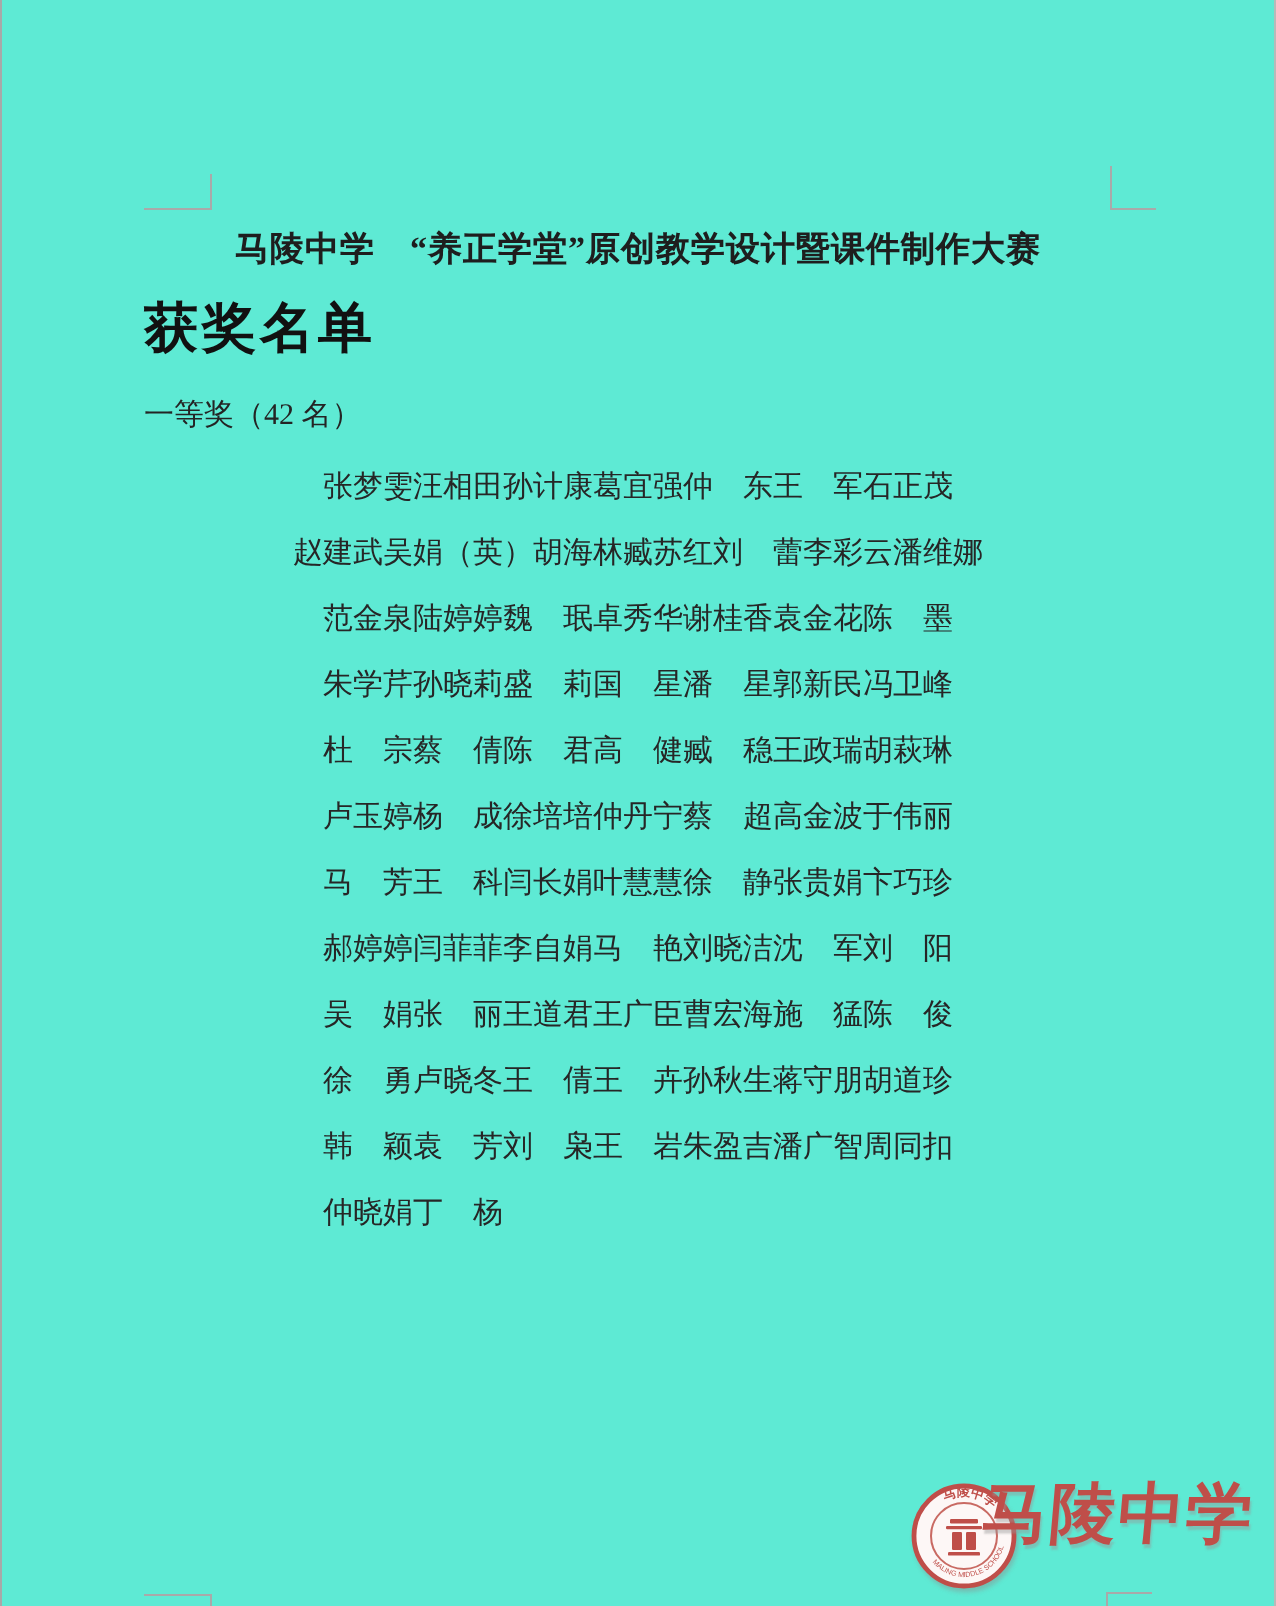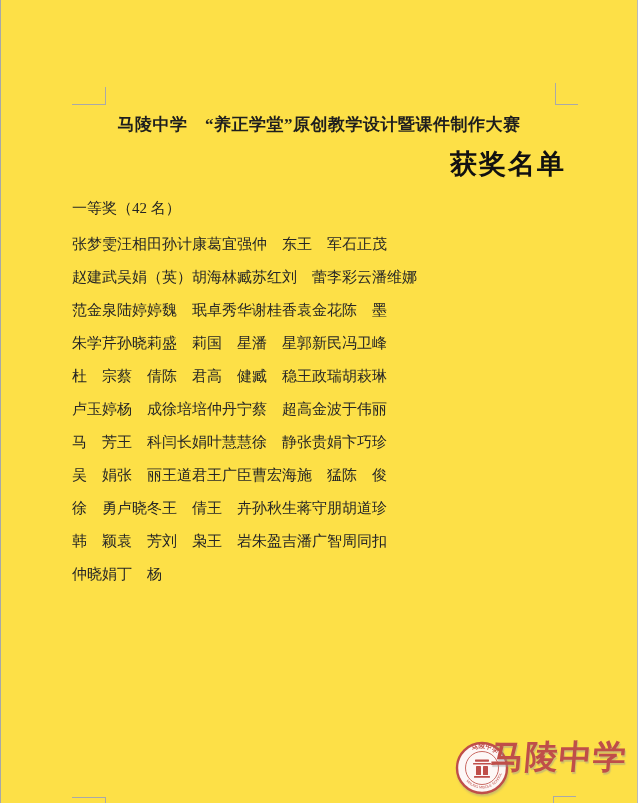--- a/index.html
+++ b/index.html
@@ -1,19 +1,19 @@
 <!DOCTYPE html>
 <html><head>
 <meta charset="utf-8">
 <style>
   html,body{margin:0;padding:0;background:#fff;}
   .page{
     position:relative;
     width:638px;height:803px;
-    background:#fde047;
+    background:#5eead4;
     overflow:hidden;
     font-family:"Liberation Serif","DejaVu Serif",serif;
     color:#262626;
   }
   .edge{position:absolute;top:0;bottom:0;width:1px;background:#a8a8a8;}
   .edge.left{left:0;}
   .edge.right{right:0;background:#b9b9b9;}
 
   
   .mark{position:absolute;}
@@ -27,34 +27,34 @@
     left:72px;top:110px;width:494px;
   }
   .doc-header{
     text-align:center;
     font-size:17px;font-weight:bold;
     line-height:30px;height:30px;
     letter-spacing:.5px;
     color:#1e1e1e;
   }
   .doc-title{
-    text-align:right;
+    text-align:left;
     font-size:27px;font-weight:bold;
     line-height:48px;height:48px;
     letter-spacing:2px;
     color:#111;
   }
   .section-heading{
     font-size:15px;
     line-height:40px;height:40px;
     color:#242424;
   }
   .name-row{
     display:flex;
-    justify-content:flex-start;
+    justify-content:center;
     align-items:baseline;
     height:33px;line-height:33px;
     font-size:15px;
     white-space:pre;
     color:#262626;
   }
   .name-row .name{flex:0 0 auto;}
   .name-row .spacer{width:3em;}
 
   
@@ -109,20 +109,21 @@
           <div class="section-heading">一等奖（42 名）</div>
           <div class="name-row"><span class="name">张梦雯</span><span class="name">汪相田</span><span class="name">孙计康</span><span class="name">葛宜强</span><span class="name">仲　东</span><span class="name">王　军</span><span class="name">石正茂</span></div>
           <div class="name-row"><span class="name">赵建武</span><span class="name">吴娟（英）</span><span class="name">胡海林</span><span class="name">臧苏红</span><span class="name">刘　蕾</span><span class="name">李彩云</span><span class="name">潘维娜</span></div>
           <div class="name-row"><span class="name">范金泉</span><span class="name">陆婷婷</span><span class="name">魏　珉</span><span class="name">卓秀华</span><span class="name">谢桂香</span><span class="name">袁金花</span><span class="name">陈　墨</span></div>
           <div class="name-row"><span class="name">朱学芹</span><span class="name">孙晓莉</span><span class="name">盛　莉</span><span class="name">国　星</span><span class="name">潘　星</span><span class="name">郭新民</span><span class="name">冯卫峰</span></div>
           <div class="name-row"><span class="name">杜　宗</span><span class="name">蔡　倩</span><span class="name">陈　君</span><span class="name">高　健</span><span class="name">臧　稳</span><span class="name">王政瑞</span><span class="name">胡萩琳</span></div>
         </section>
         <section>
           <div class="name-row"><span class="name">卢玉婷</span><span class="name">杨　成</span><span class="name">徐培培</span><span class="name">仲丹宁</span><span class="name">蔡　超</span><span class="name">高金波</span><span class="name">于伟丽</span></div>
           <div class="name-row"><span class="name">马　芳</span><span class="name">王　科</span><span class="name">闫长娟</span><span class="name">叶慧慧</span><span class="name">徐　静</span><span class="name">张贵娟</span><span class="name">卞巧珍</span></div>
+          <div class="name-row"><span class="name">郝婷婷</span><span class="name">闫菲菲</span><span class="name">李自娟</span><span class="name">马　艳</span><span class="name">刘晓洁</span><span class="name">沈　军</span><span class="name">刘　阳</span></div>
           <div class="name-row"><span class="name">吴　娟</span><span class="name">张　丽</span><span class="name">王道君</span><span class="name">王广臣</span><span class="name">曹宏海</span><span class="name">施　猛</span><span class="name">陈　俊</span></div>
           <div class="name-row"><span class="name">徐　勇</span><span class="name">卢晓冬</span><span class="name">王　倩</span><span class="name">王　卉</span><span class="name">孙秋生</span><span class="name">蒋守朋</span><span class="name">胡道珍</span></div>
           <div class="name-row"><span class="name">韩　颖</span><span class="name">袁　芳</span><span class="name">刘　枭</span><span class="name">王　岩</span><span class="name">朱盈吉</span><span class="name">潘广智</span><span class="name">周同扣</span></div>
           <div class="name-row"><span class="name">仲晓娟</span><span class="name">丁　杨</span><span class="name spacer"></span><span class="name spacer"></span><span class="name spacer"></span><span class="name spacer"></span><span class="name spacer"></span></div>
         </section>
       </div>
   </div>
 
   <div class="logo">
     <svg class="seal" viewBox="0 0 54 54" xmlns="http://www.w3.org/2000/svg">

